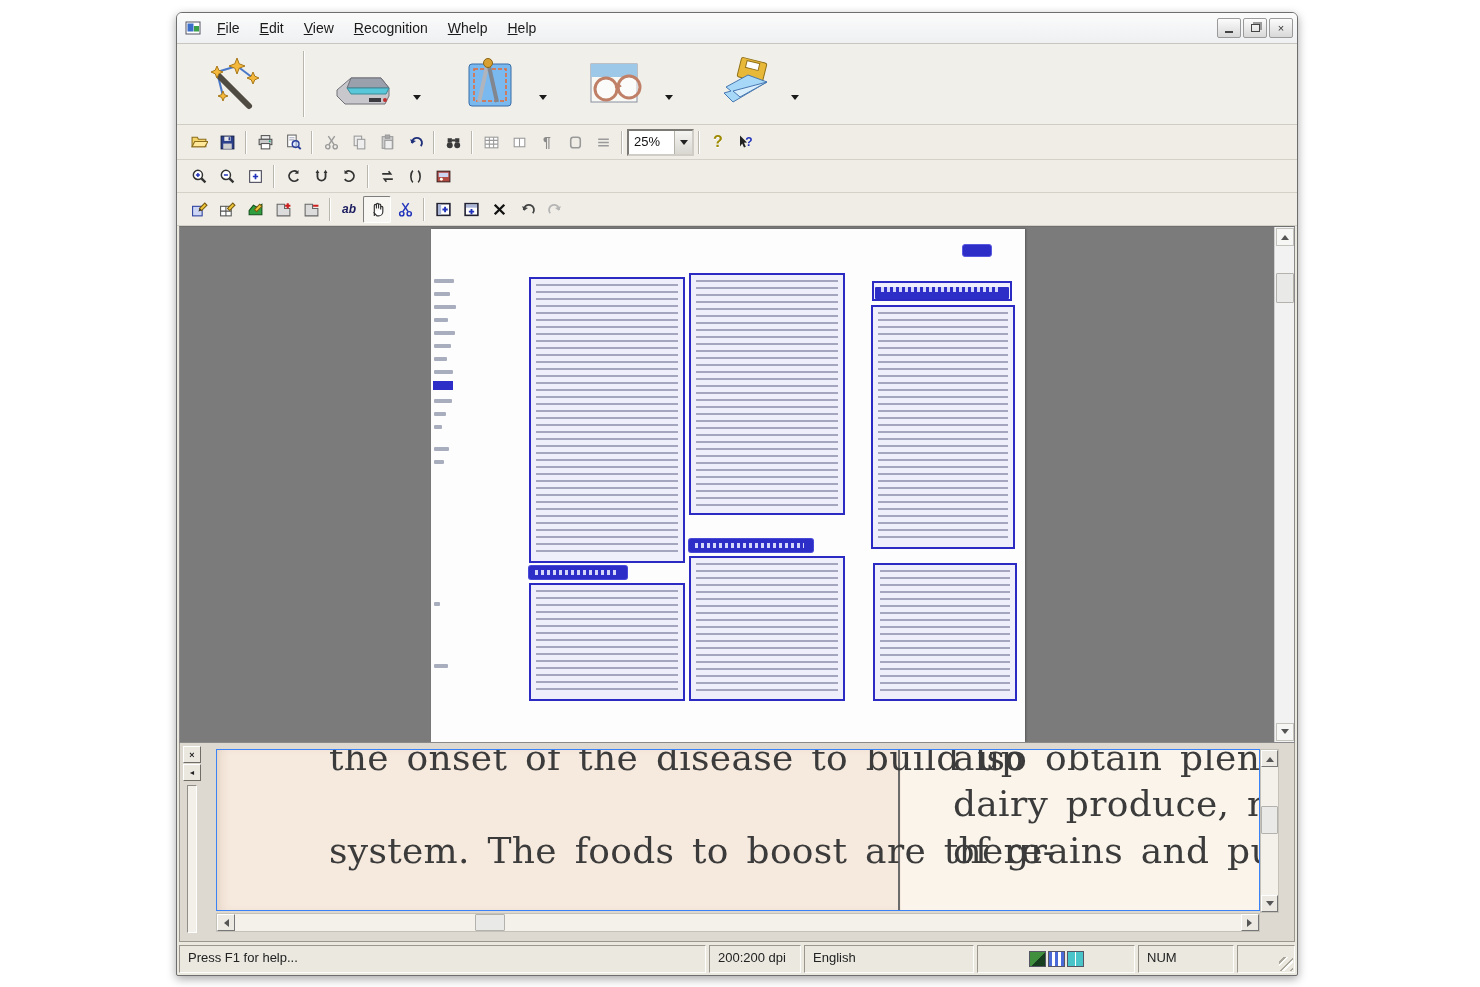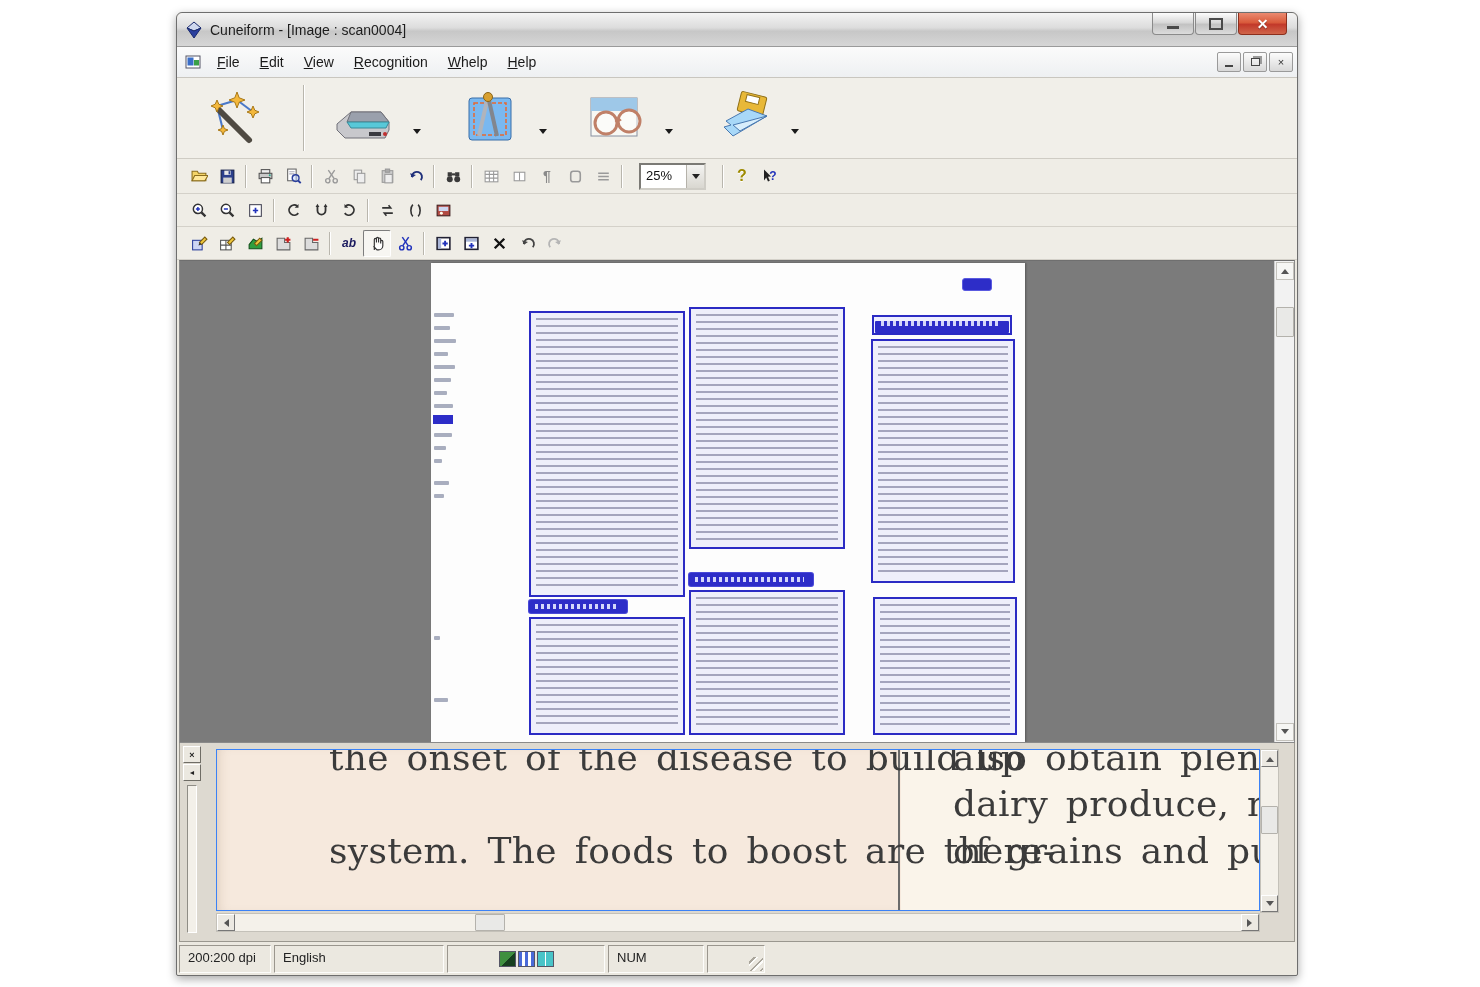--- a/index.html
+++ b/index.html
@@ -35,21 +35,21 @@
   .bigbtn{width:98px;height:72px;display:flex;align-items:center;justify-content:center;border:1px solid transparent;border-radius:2px}
   .bigbtn svg{width:64px;height:56px}
   .bigsep{width:0;height:66px;border-left:1px solid #b9b6ad;border-right:1px solid #fff;margin:0 8px}
   .dd{width:0;height:0;border:4px solid transparent;border-top:5px solid #1a1a1a;margin:30px 8px 0 0}
   .row{height:34px;flex:0 0 34px;background:#efede6;border-bottom:1px solid #d4d1c9;display:flex;align-items:center;padding-left:8px}
   .row.short{height:32px;flex:0 0 32px}
   .tb{width:26px;height:25px;display:flex;align-items:center;justify-content:center;border:1px solid transparent;border-radius:2px}
   .tb svg{width:17px;height:17px}
   .tb.pressed{border:1px solid #8d8d8d;border-color:#7d7d7d #fff #fff #7d7d7d;background:#f7f6f2}
   .sep{width:0;height:23px;border-left:1px solid #b9b6ad;border-right:1px solid #fff;margin:0 4px}
-  .combo{display:flex;align-items:stretch;height:23px;border:2px inset #cfcdc6;background:#fff;margin:0 12px}
+  .combo{display:flex;align-items:stretch;height:23px;border:2px inset #cfcdc6;background:#fff;margin:0 0}
   .combo .val{width:40px;font-size:13px;color:#111;padding:3px 0 0 5px}
   .combo .drop{width:17px;background:linear-gradient(#f4f4f2,#d9d7d0);border-left:1px solid #b5b2aa;
     display:flex;align-items:center;justify-content:center}
   .combo .drop i{width:0;height:0;border:4px solid transparent;border-top:5px solid #222;margin-top:4px}
   .qmark{font-size:16px;font-weight:bold;color:#9d8a00;text-shadow:0 1px 0 #fff}
   .ctxq{font-size:12px;font-weight:bold;color:#2233bb;margin-left:-4px}
   
   .mainview{flex:1 1 auto;margin:0 2px;position:relative;background:#7b7b7b;border:1px solid #8a8a8a;
     border-top-color:#6f6f6f;overflow:hidden}
   .page{position:absolute;left:251px;top:2px;bottom:0;width:594px;background:#fdfdfd;box-shadow:1px 0 2px rgba(0,0,0,.3)}
@@ -101,40 +101,20 @@
   .sic1{background:linear-gradient(135deg,#3f8f3f 0 55%,#173f1f 55%)}
   .sic2{background:repeating-linear-gradient(90deg,#4a6ad8 0 3px,#fff 3px 6px)}
   .sic3{background:linear-gradient(90deg,#49c4c8 0 45%,#fff 45% 55%,#49c4c8 55%)}
   .icons-sec{display:flex;gap:2px;justify-content:center;align-items:flex-start;padding-top:4px}
 </style>
 </head>
 <body>
 
 <div class="window">
 
-  <div class="titlebar">
-    <span style="display:flex">
-      <svg width="18" height="18" viewBox="0 0 18 18">
-          <polygon points="9,1 16,7 9,10 2,7" fill="#cfd8ee" stroke="#1a2a6e"></polygon>
-          <polygon points="2,7 9,10 16,7 9,17" fill="#2a3f9e" stroke="#1a2a6e"></polygon>
-        </svg>
-    </span>
-    <span class="apptitle">Cuneiform - [Image : scan0004]</span>
-    <div class="capbtns">
-      <div class="capbtn">
-          <span class="glyph-min"></span>
-        </div>
-      <div class="capbtn">
-          <span class="glyph-max"></span>
-        </div>
-      <div class="capbtn close">
-          <span class="glyph-x">✕</span>
-        </div>
-    </div>
-  </div>
 
   <div class="menubar">
     <span class="mdocicon">
       <svg width="16" height="14" viewBox="0 0 16 14">
           <rect x="1" y="1" width="14" height="12" fill="#fff" stroke="#556"></rect>
           <rect x="2.5" y="2.5" width="6" height="8" fill="#3a6ec8"></rect>
           <rect x="9" y="5" width="5" height="5.5" fill="#3aa048"></rect>
         </svg>
     </span>
     <span class="menuitem"><span class="u">F</span><span>ile</span></span>
@@ -608,20 +588,21 @@
           <span class="tri-up"></span>
         </div>
       <div class="thumb" style="left:0;top:56px;width:15px;height:26px"></div>
       <div class="hbtn" style="left:0;bottom:0;width:15px;top:auto">
           <span class="tri-dn"></span>
         </div>
     </div>
   </div>
 
   <div class="statusbar">
+    <div class="ssec" style="flex:1">Press F1 for help...</div>
     <div class="ssec" style="width:74px">200:200 dpi</div>
     <div class="ssec" style="width:152px">English</div>
     <div class="ssec icons-sec" style="width:140px">
       <span class="sic sic1"></span>
       <span class="sic sic2"></span>
       <span class="sic sic3"></span>
     </div>
     <div class="ssec" style="width:78px">NUM</div>
     <div class="ssec grip" style="width:40px"></div>
   </div>

